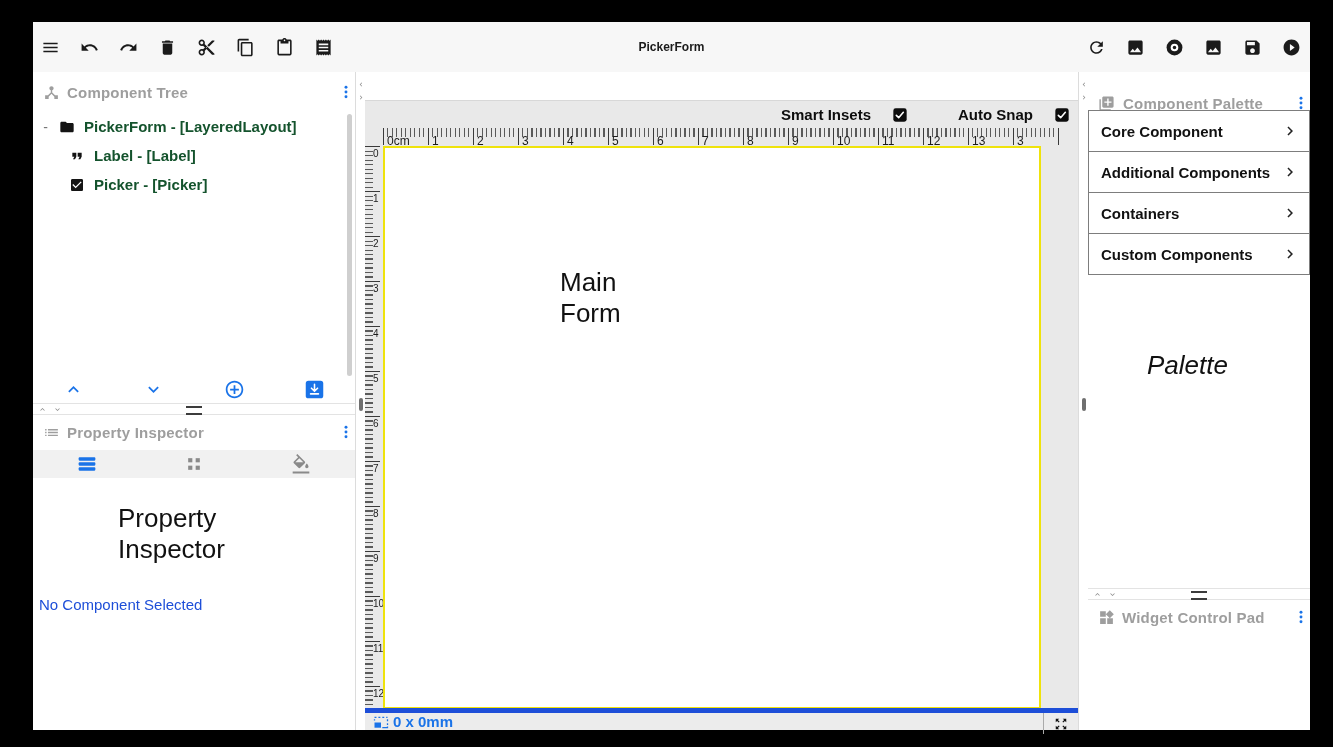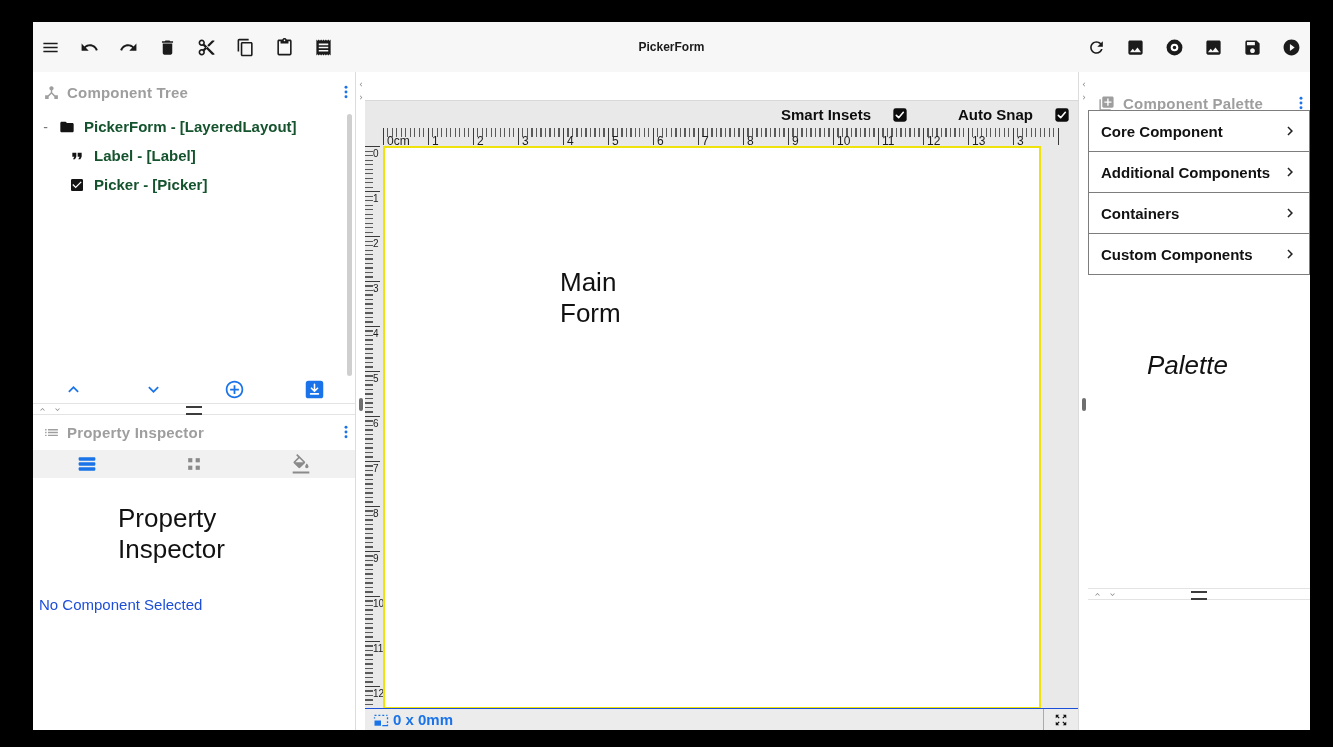--- a/index.html
+++ b/index.html
@@ -89,21 +89,21 @@
   .ruler-v .minor{position:absolute;left:0;top:0;width:8px;height:100%;
     background:repeating-linear-gradient(to bottom,#5a5a5a 0 1px,transparent 1px 4.5px);}
   .ruler-v .major{position:absolute;left:0;top:0;width:15px;height:100%;
     background:repeating-linear-gradient(to bottom,#3a3a3a 0 1px,transparent 1px 45px);}
   .rv-label{position:absolute;left:8px;font-size:10px;color:#1c1c1c;}
 
   .form-surface{left:18px;top:45px;width:658px;height:563px;box-sizing:border-box;
     background:#fff;border:2px solid #efe30b;cursor:crosshair;}
   .canvas-annotation{left:195px;top:166px;}
 
-  .statusbar{left:0;top:636px;width:713px;height:22px;background:#ececec;border-top:1px solid #1d4ed8;
+  .statusbar{left:0;top:636px;width:713px;height:22px;background:#ececec;border-top:5px solid #1d4ed8;
     box-sizing:border-box;display:flex;align-items:center;}
   .status-left{display:flex;align-items:center;gap:4px;padding-left:8px;}
   .status-size-icon{width:16px;height:13px;color:#1a73e8;}
   .status-size-icon svg{width:16px;height:13px;}
   .status-text{font-size:15px;font-weight:bold;color:#1a73e8;}
   .status-expand{position:absolute;right:0;top:0;width:34px;height:21px;border-left:1px solid #aaa;
     display:flex;align-items:center;justify-content:center;cursor:pointer;color:#111;}
   .status-expand svg{width:14px;height:14px;fill:currentColor;}
 
   
@@ -561,15 +561,24 @@
         <svg>
             <use href="#i-expless"></use>
           </svg>
           <svg>
             <use href="#i-expmore"></use>
           </svg>
       </span>
       <span class="grip"></span>
     </div>
 
+    <div class="abs pane-header widget-header">
+      <span class="pane-icon"><svg>
+            <use href="#i-widgets"></use>
+          </svg></span>
+      <span class="pane-title">Widget Control Pad</span>
+      <span class="dots"><svg>
+            <use href="#i-dots"></use>
+          </svg></span>
+    </div>
   </div>
 
 </div>
 
 </body></html>

